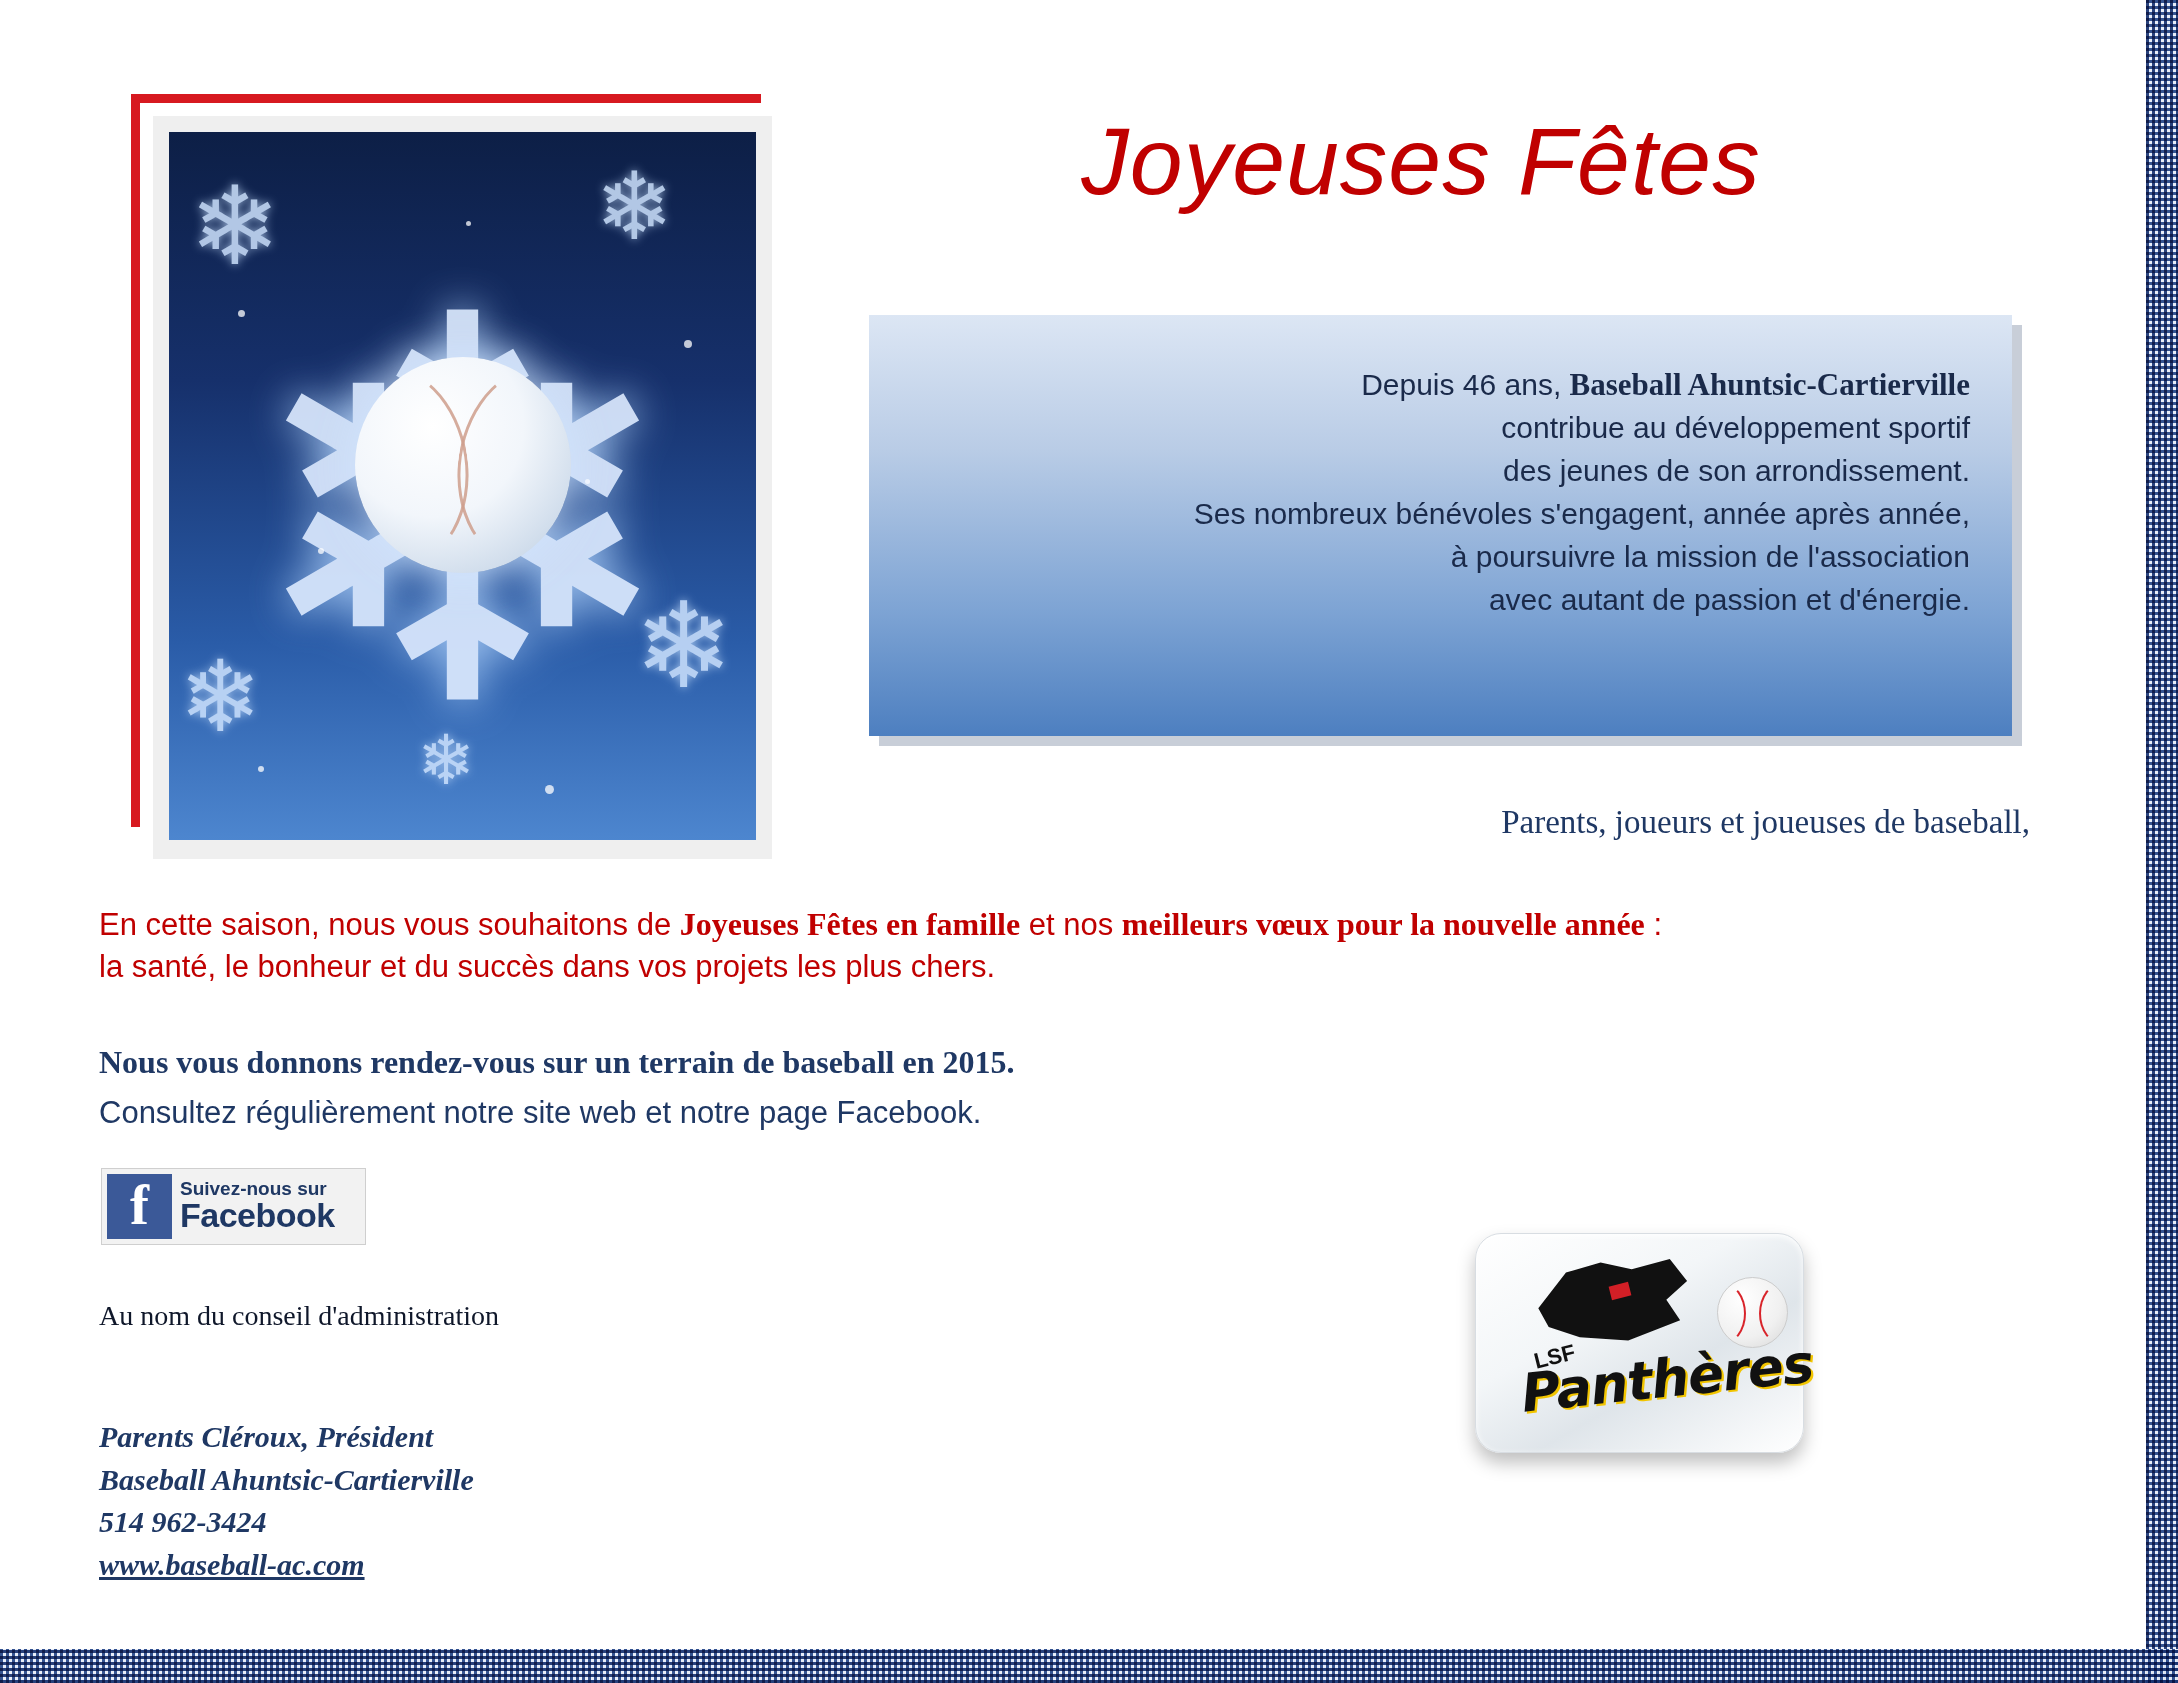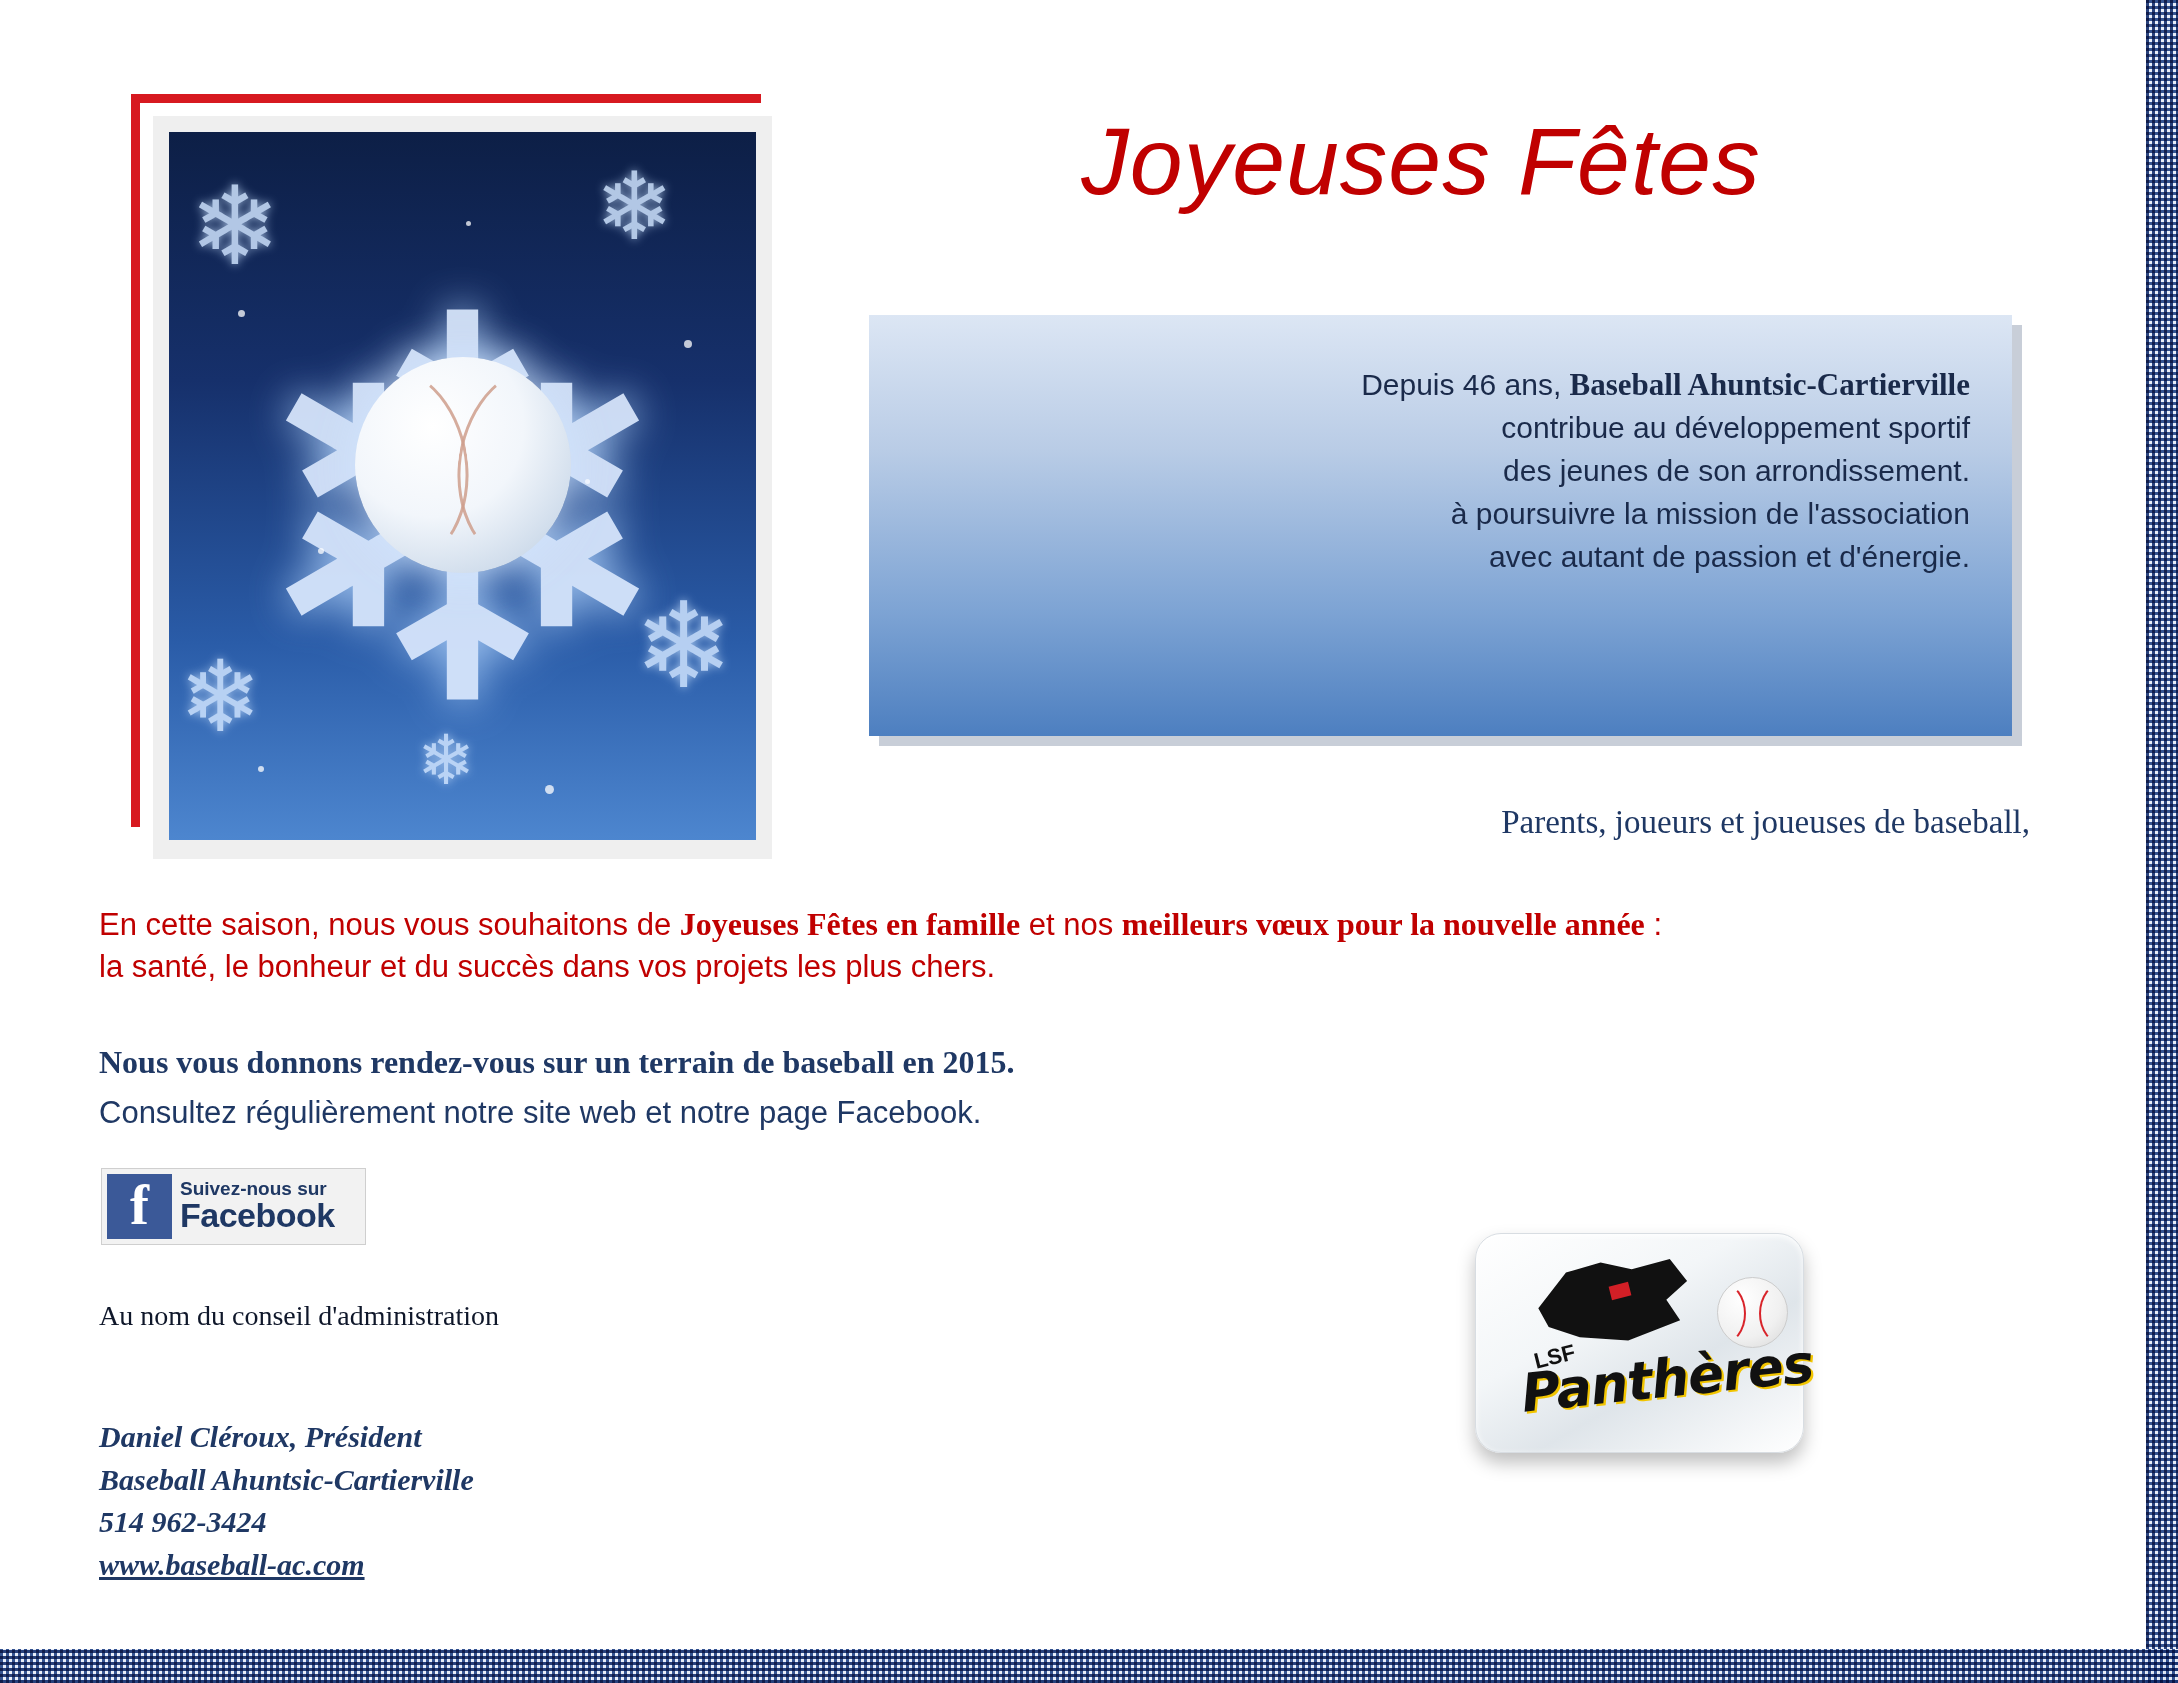--- a/index.html
+++ b/index.html
@@ -413,20 +413,21 @@
 
 <div class="title">Joyeuses Fêtes</div>
 
 <div class="bluebox-shadow"></div>
 <div class="bluebox">
   <p>
     <span>Depuis 46 ans, </span><b>Baseball Ahuntsic-Cartierville</b>
   </p>
   <p>contribue au développement sportif</p>
   <p>des jeunes de son arrondissement.</p>
+  <p>Ses nombreux bénévoles s'engagent, année après année,</p>
   <p>à poursuivre la mission de l'association</p>
   <p>avec autant de passion et d'énergie.</p>
 </div>
 
 <div class="salutation">Parents, joueurs et joueuses de baseball,</div>
 
 <div class="body-red">
   <span>En cette saison, nous vous souhaitons de </span><b>Joyeuses Fêtes en famille</b><span> et nos </span><b>meilleurs vœux pour la nouvelle année</b><span> :</span><br>
   <span>la santé, le bonheur et du succès dans vos projets les plus chers.</span>
 </div>
@@ -441,21 +442,21 @@
   <div class="fb-text">
     <div class="fb-top">Suivez-nous sur</div>
     <div class="fb-bottom">Facebook</div>
   </div>
 </div>
 
 <div class="sign-block">
   <div>Au nom du conseil d'administration</div>
 </div>
 <div class="sign-name">
-  <div>Daniel Cléroux, Président</div>
+  <div>Parents Cléroux, Président</div>
   <div>Baseball Ahuntsic-Cartierville</div>
   <div>514 962-3424</div>
   <div class="url">www.baseball-ac.com</div>
 </div>
 
 <div class="logo-wrap">
   <div class="logo-plate"></div>
   <div class="logo-panther"></div>
   <div class="logo-panther-eye"></div>
   <div class="logo-ball"></div>

